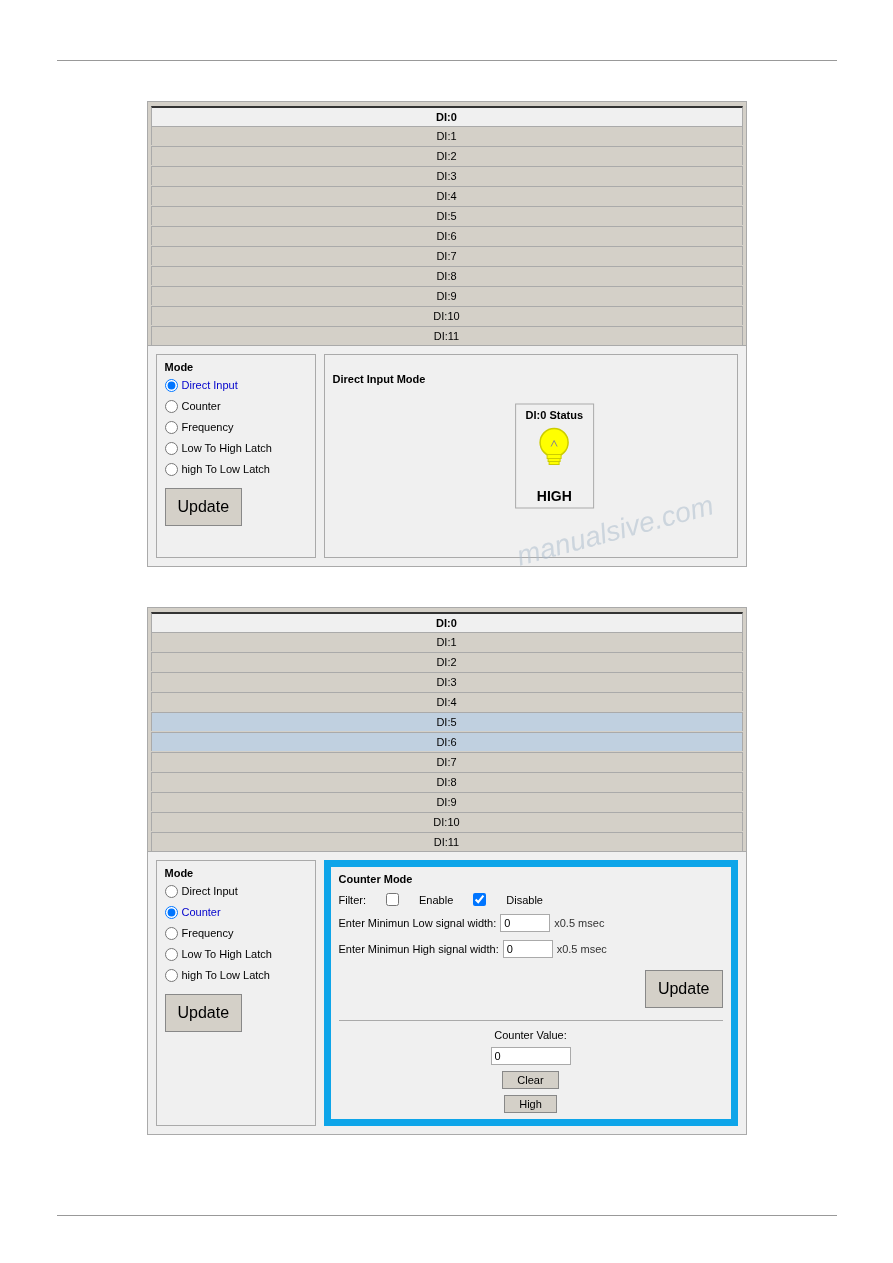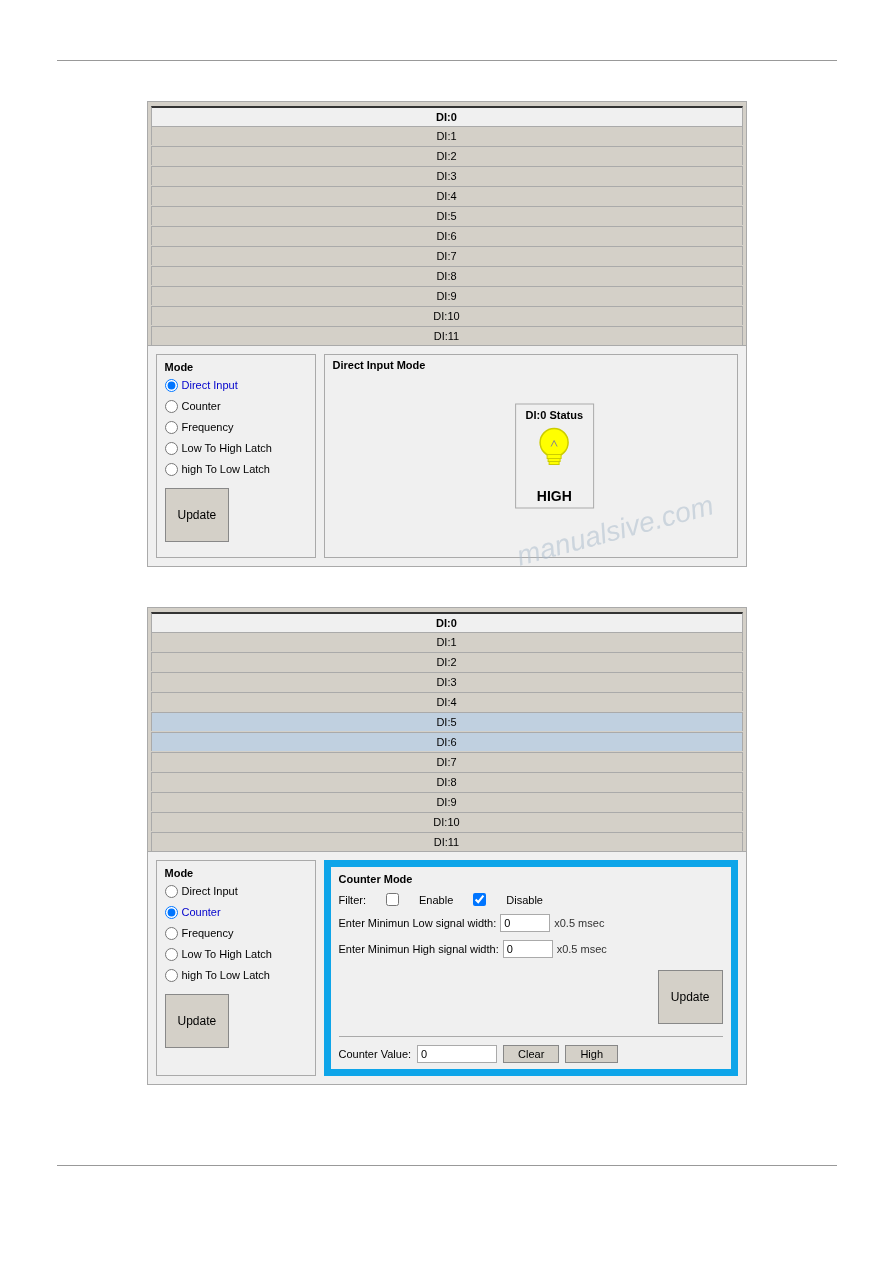--- a/index.html
+++ b/index.html
@@ -113,32 +113,32 @@
       width: 13px;
       height: 13px;
     }
 
     .radio-label-active {
       color: #0000cc;
     }
 
     .update-btn {
       margin-top: 4px;
-      padding: 19px 12px;
-      font-size: 12px;
+      padding: 9px 12px;
+      font-size: 16px;
       background: #d4d0c8;
       border: 1px solid #888;
       cursor: pointer;
     }
 
     
     .right-section {
       flex: 1;
       border: 1px solid #aaa;
-      padding: 4px 8px;
+      padding: 18px 8px;
       background: #f0f0f0;
       position: relative;
     }
 
     
     .status-group {
       display: flex;
       flex-direction: column;
       align-items: center;
       position: absolute;
@@ -238,20 +238,21 @@
     .divider-line {
       border-top: 1px solid #aaa;
       margin-bottom: 8px;
     }
 
     .counter-value-row {
       display: flex;
       align-items: center;
       gap: 6px;
       font-size: 11px;
+      flex-direction: column;
     }
 
     .counter-value-row input[type="text"] {
       width: 80px;
       height: 18px;
       border: 1px solid #aaa;
       font-size: 11px;
       padding: 1px 3px;
     }
 

